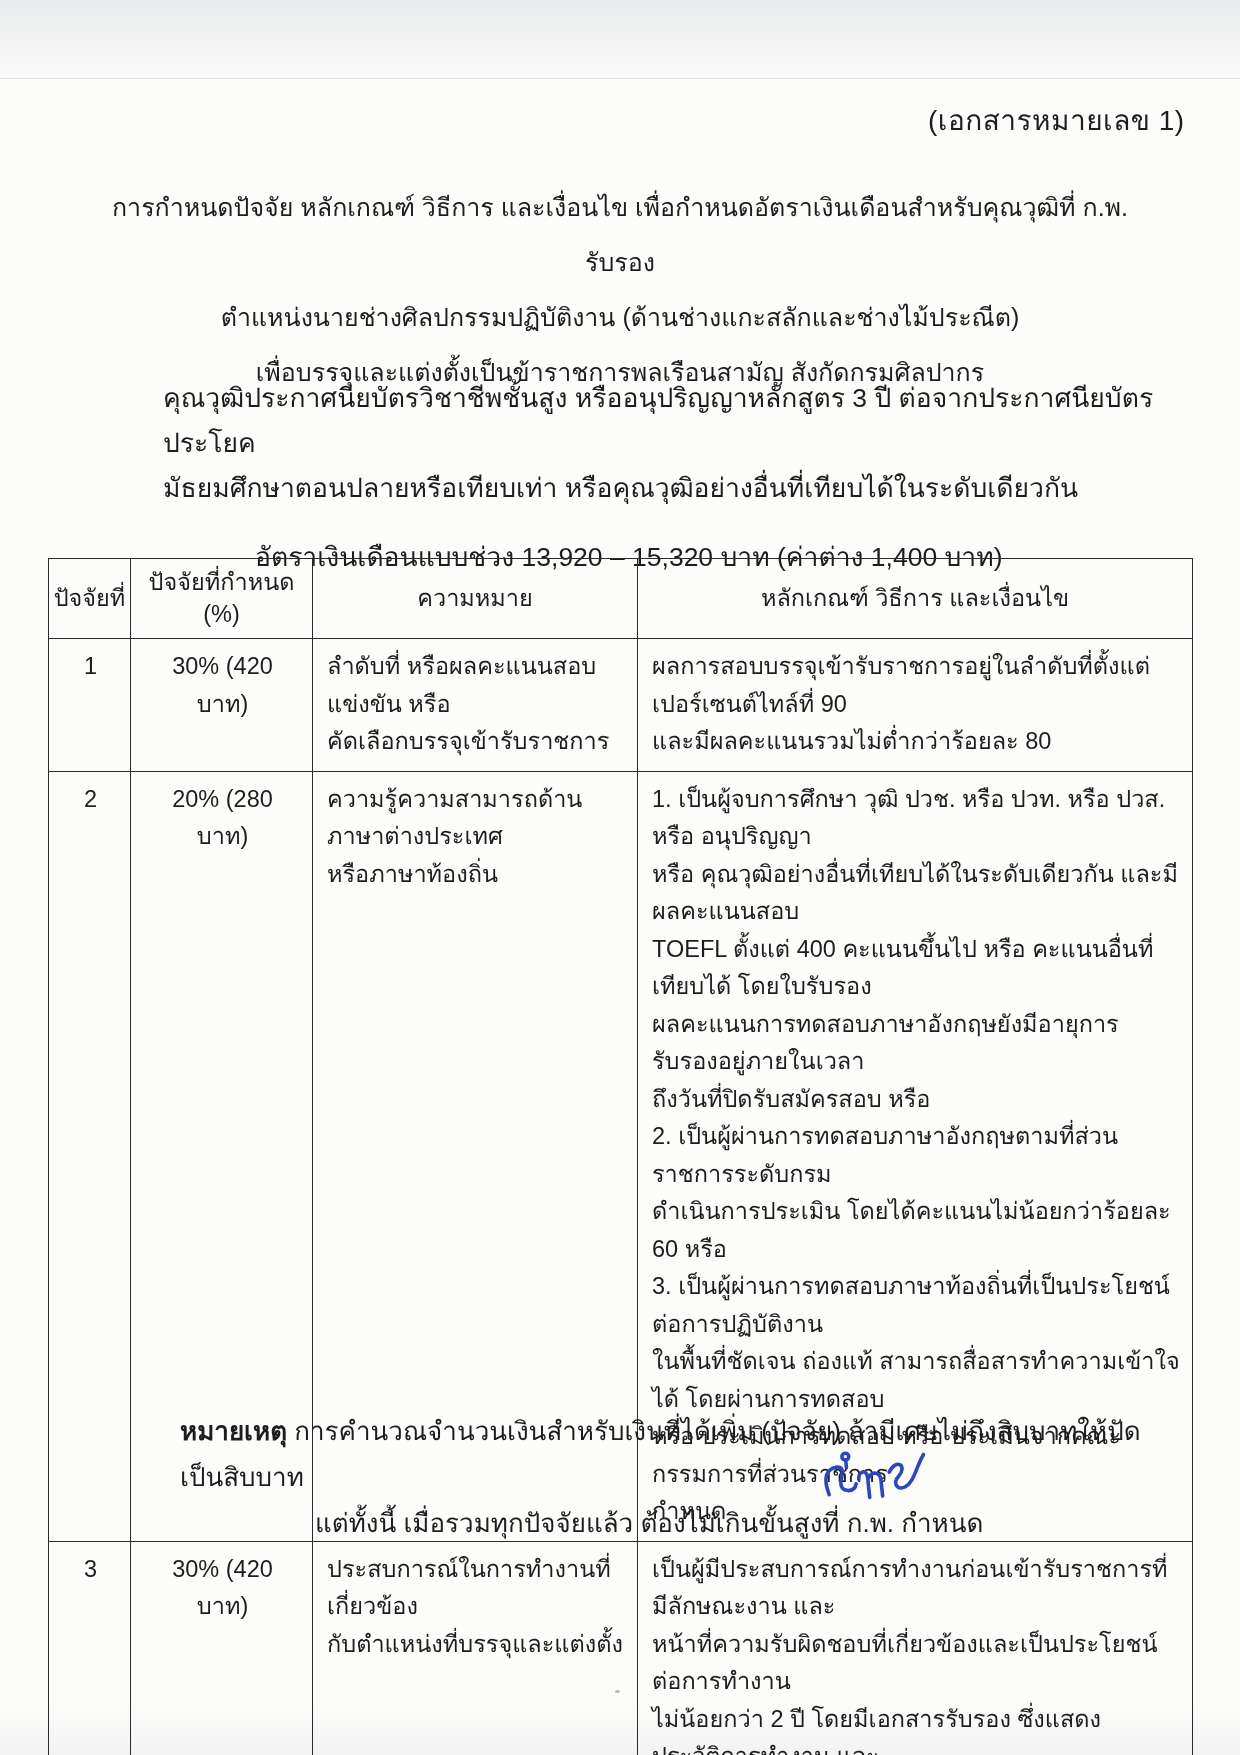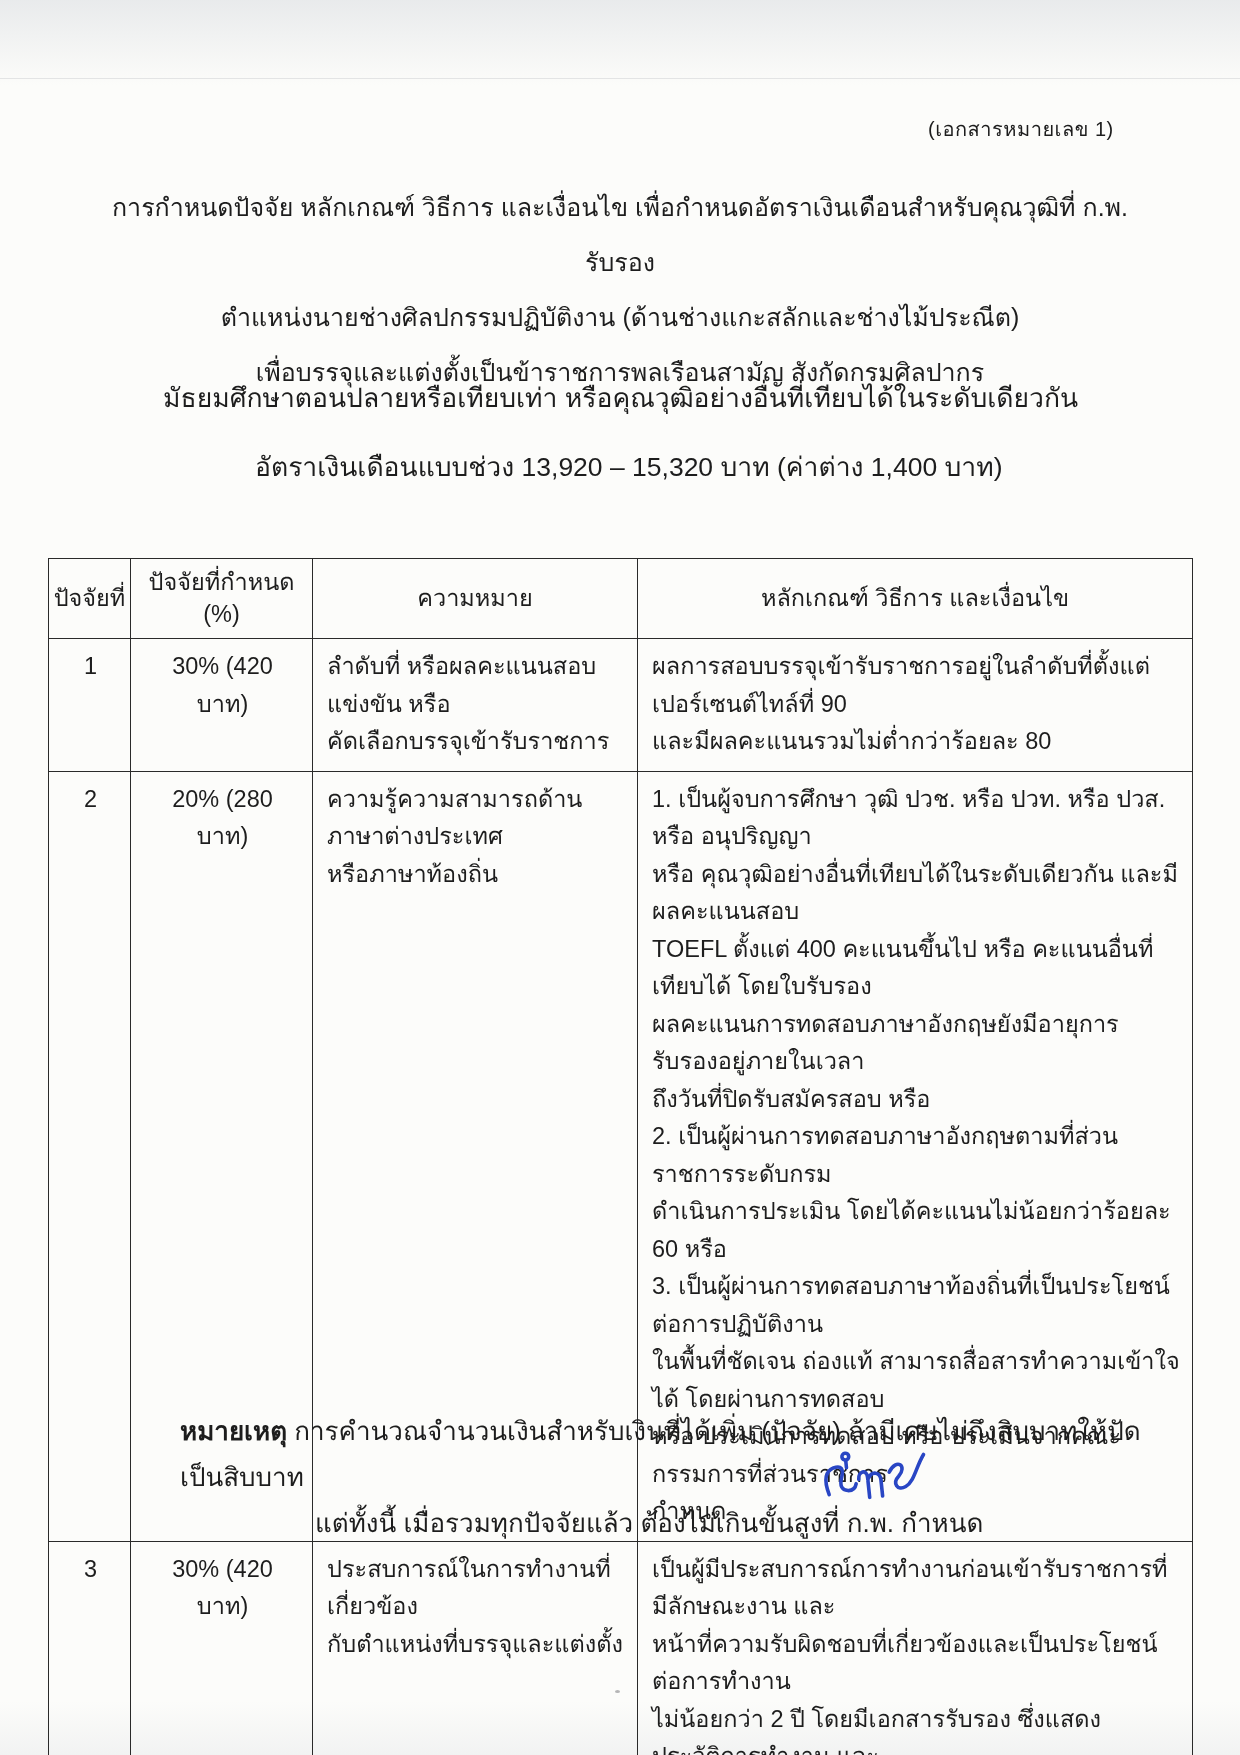--- a/index.html
+++ b/index.html
@@ -27,22 +27,22 @@
   .scan-band-bottom{
     position:absolute;bottom:0;left:0;width:100%;height:60px;
     background:linear-gradient(0deg, rgba(188,194,203,0.16), rgba(255,255,255,0) 90%);
   }
   .scan-dot{
     position:absolute;left:615px;top:1690px;width:5px;height:3px;
     border-radius:50%;background:rgba(95,95,100,0.45);
   }
 
   .doc-ref{
-    position:absolute;top:113px;left:928px;
-    font-size:20px;letter-spacing:0.5px;
+    position:absolute;top:98px;left:928px;
+    font-size:28px;letter-spacing:0.5px;
   }
 
   .title-block{
     position:absolute;top:180px;left:100px;width:1040px;
     text-align:center;font-size:25px;line-height:55px;
   }
 
   .intro-block{
     position:absolute;top:376px;left:163px;width:1000px;
     font-size:26.5px;line-height:45px;
@@ -98,20 +98,21 @@
 
   <div class="doc-ref">(เอกสารหมายเลข 1)</div>
 
   <div class="title-block">
     <div>การกำหนดปัจจัย หลักเกณฑ์ วิธีการ และเงื่อนไข เพื่อกำหนดอัตราเงินเดือนสำหรับคุณวุฒิที่ ก.พ. รับรอง</div>
     <div>ตำแหน่งนายช่างศิลปกรรมปฏิบัติงาน (ด้านช่างแกะสลักและช่างไม้ประณีต)</div>
     <div>เพื่อบรรจุและแต่งตั้งเป็นข้าราชการพลเรือนสามัญ สังกัดกรมศิลปากร</div>
   </div>
 
   <div class="intro-block">
+    <div>คุณวุฒิประกาศนียบัตรวิชาชีพชั้นสูง หรืออนุปริญญาหลักสูตร 3 ปี ต่อจากประกาศนียบัตรประโยค</div>
     <div>มัธยมศึกษาตอนปลายหรือเทียบเท่า หรือคุณวุฒิอย่างอื่นที่เทียบได้ในระดับเดียวกัน</div>
     <div class="intro-salary">อัตราเงินเดือนแบบช่วง 13,920 – 15,320 บาท (ค่าต่าง 1,400 บาท)</div>
   </div>
 
   <table class="factors">
     <colgroup>
       <col class="w-no">
         <col class="w-pct">
         <col class="w-meaning">
         <col class="w-criteria">

